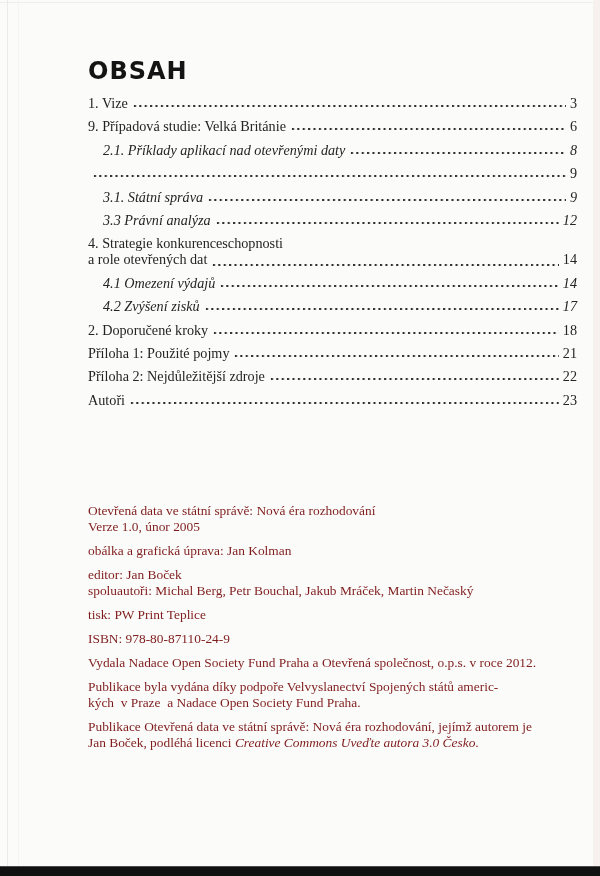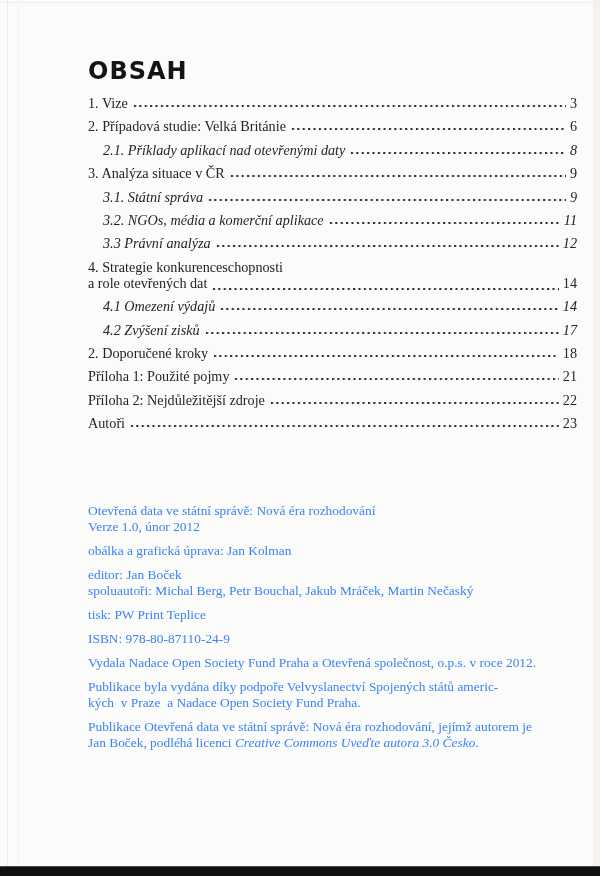--- a/index.html
+++ b/index.html
@@ -55,21 +55,21 @@
     background-repeat: repeat-x;
     background-position: left bottom;
   }
   .toc-page { white-space: pre; }
 
   .colophon {
     position: absolute;
     left: 88px; right: 22px; top: 503px;
     font-size: 13.4px;
     line-height: 15.6px;
-    color: #3b82f6;
+    color: #7f1d1d;
   }
   .colophon p { margin: 0 0 8.6px 0; }
   .colophon .line { white-space: pre; }
   .italic { font-style: italic; }
 </style>
 </head>
 <body>
 
 <div class="scan-page">
 
@@ -83,48 +83,42 @@
 
     <div class="toc">
 
       <div class="toc-row">
         <span class="toc-label">1. Vize</span>
         <span class="leader"></span>
         <span class="toc-page">3</span>
       </div>
 
       <div class="toc-row">
-        <span class="toc-label">2. Případová studie: Velká Británie</span>
+        <span class="toc-label">9. Případová studie: Velká Británie</span>
         <span class="leader"></span>
         <span class="toc-page">6</span>
       </div>
 
       <div class="toc-row sub">
         <span class="toc-label">2.1. Příklady aplikací nad otevřenými daty</span>
         <span class="leader"></span>
         <span class="toc-page">8</span>
       </div>
 
       <div class="toc-row">
-        <span class="toc-label">3. Analýza situace v ČR</span>
         <span class="leader"></span>
         <span class="toc-page">9</span>
       </div>
 
       <div class="toc-row sub">
         <span class="toc-label">3.1. Státní správa</span>
         <span class="leader"></span>
         <span class="toc-page">9</span>
       </div>
 
-      <div class="toc-row sub">
-        <span class="toc-label">3.2. NGOs, média a komerční aplikace</span>
-        <span class="leader"></span>
-        <span class="toc-page">11</span>
-      </div>
 
       <div class="toc-row sub">
         <span class="toc-label">3.3 Právní analýza</span>
         <span class="leader"></span>
         <span class="toc-page">12</span>
       </div>
 
       <div class="toc-row multi">
         <div class="toc-label">4. Strategie konkurenceschopnosti</div>
         <div class="line2">
@@ -169,21 +163,21 @@
         <span class="leader"></span>
         <span class="toc-page">23</span>
       </div>
 
     </div>
   </div>
 
   <div class="colophon">
     <p>
       <span class="line">Otevřená data ve státní správě: Nová éra rozhodování</span><br>
-      <span class="line">Verze 1.0, únor 2012</span>
+      <span class="line">Verze 1.0, únor 2005</span>
     </p>
     <p>
       <span class="line">obálka a grafická úprava: Jan Kolman</span>
     </p>
     <p>
       <span class="line">editor: Jan Boček</span><br>
       <span class="line">spoluautoři: Michal Berg, Petr Bouchal, Jakub Mráček, Martin Nečaský</span>
     </p>
     <p>
       <span class="line">tisk: PW Print Teplice</span>

